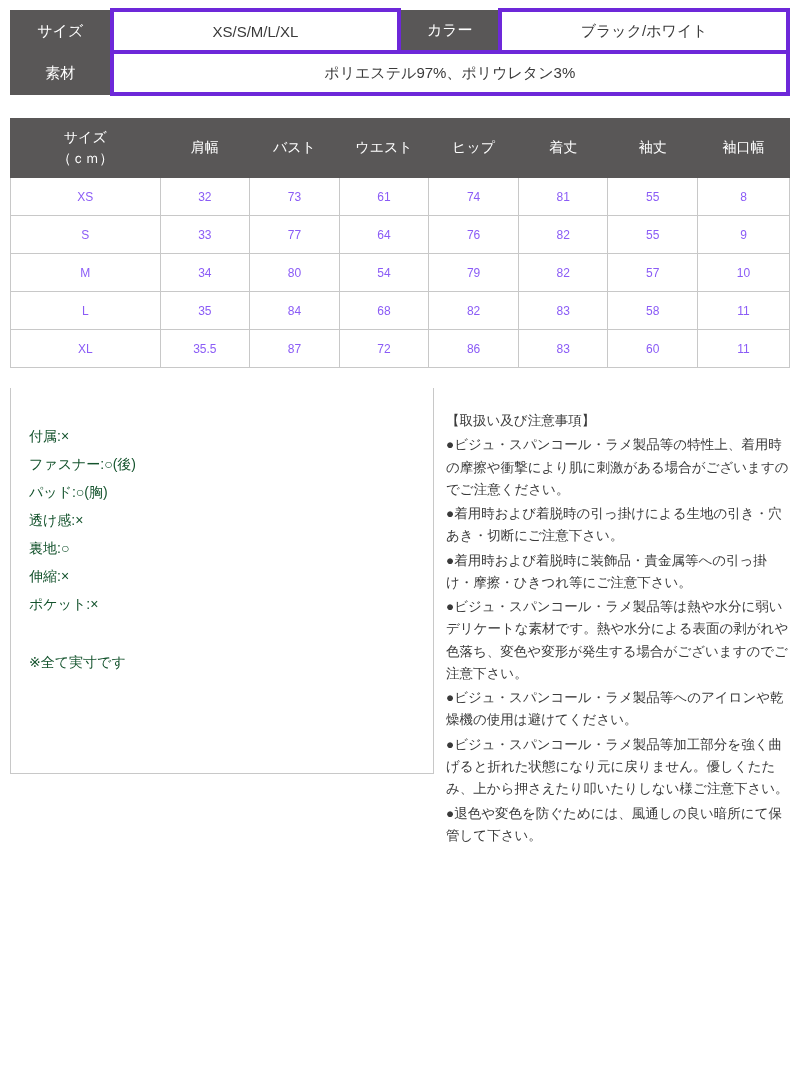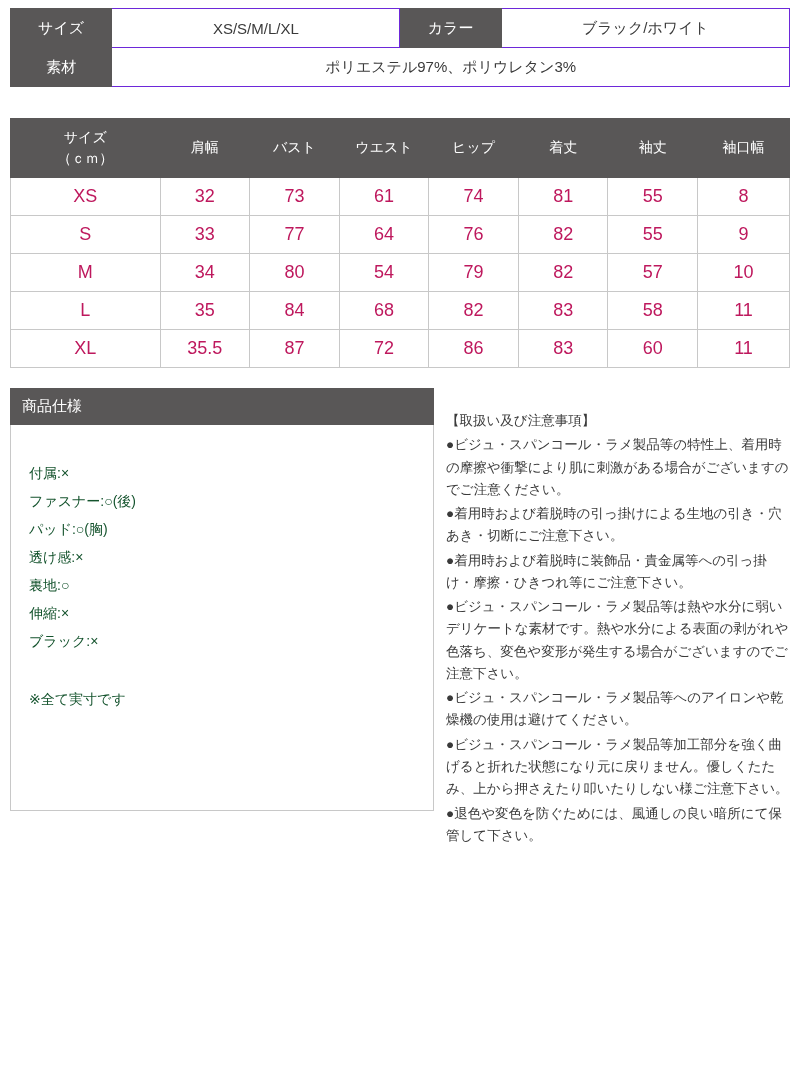--- a/index.html
+++ b/index.html
@@ -24,21 +24,21 @@
   
   .spec-table {
     position: absolute;
     top: 8px;
     left: 10px;
     width: 780px;
     border-collapse: collapse;
     table-layout: fixed;
   }
   .spec-table td {
-    border: 1px solid #6d28d9;
+    border: 4px solid #6d28d9;
     height: 36px;
     font-size: 15px;
     text-align: center;
     vertical-align: middle;
     color: #3a3a3a;
   }
   .spec-table td.head {
     background: #595757;
     color: #ffffff;
     font-size: 15px;
@@ -62,24 +62,24 @@
     height: 56px;
     border: 1px solid #595757;
     vertical-align: middle;
   }
   .size-table th.first {
     line-height: 1.5;
   }
   .size-table td {
     border: 1px solid #c8c8c8;
     height: 35px;
-    font-size: 18px;
+    font-size: 12px;
     text-align: center;
     vertical-align: middle;
-    color: #be185d;
+    color: #8b5cf6;
   }
 
   
   .panels {
     position: absolute;
     top: 388px;
     left: 10px;
     width: 780px;
     display: flex;
     gap: 12px;
@@ -226,29 +226,28 @@
         <td>83</td>
         <td>60</td>
         <td>11</td>
       </tr>
     </tbody>
   </table>
 
   <div class="panels">
 
     <div class="panel-left">
-      <div class="panel-head">商品仕様</div>
       <div class="panel-body">
         <div>付属:×</div>
         <div>ファスナー:○(後)</div>
         <div>パッド:○(胸)</div>
         <div>透け感:×</div>
         <div>裏地:○</div>
         <div>伸縮:×</div>
-        <div>ブラック:×</div>
+        <div>ポケット:×</div>
         <div class="note">※全て実寸です</div>
       </div>
     </div>
 
     <div class="panel-right">
       <p class="care-title">【取扱い及び注意事項】</p>
       <p>●ビジュ・スパンコール・ラメ製品等の特性上、着用時の摩擦や衝撃により肌に刺激がある場合がございますのでご注意ください。</p>
       <p>●着用時および着脱時の引っ掛けによる生地の引き・穴あき・切断にご注意下さい。</p>
       <p>●着用時および着脱時に装飾品・貴金属等への引っ掛け・摩擦・ひきつれ等にご注意下さい。</p>
       <p>●ビジュ・スパンコール・ラメ製品等は熱や水分に弱いデリケートな素材です。熱や水分による表面の剥がれや色落ち、変色や変形が発生する場合がございますのでご注意下さい。</p>

